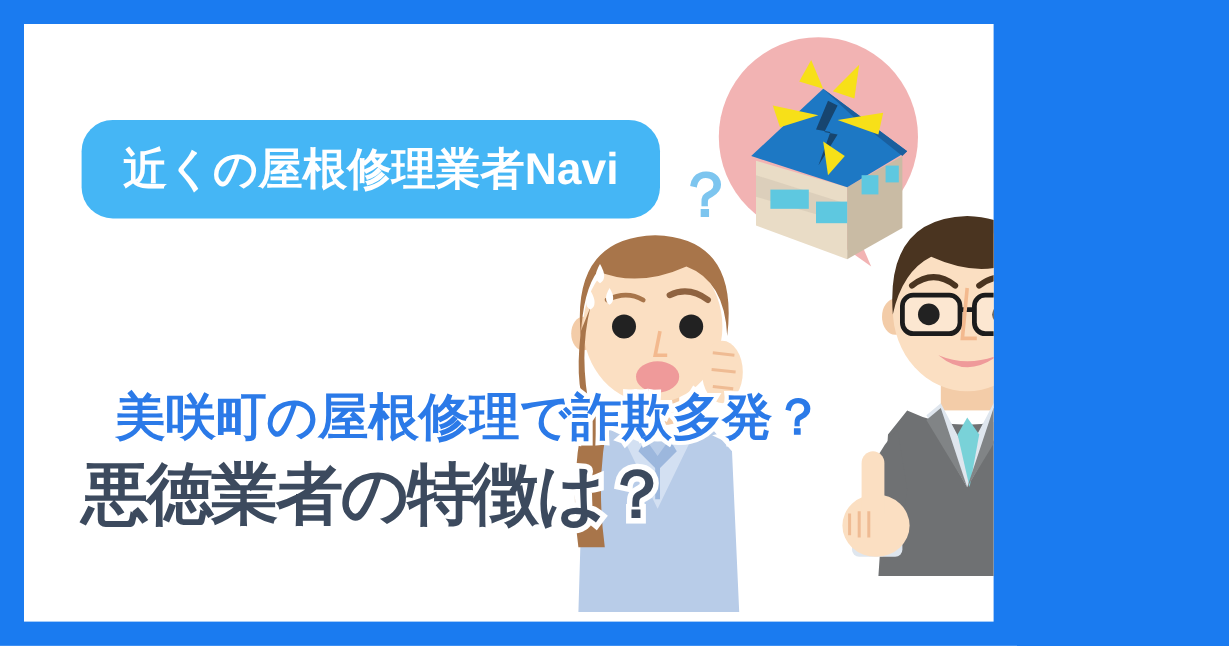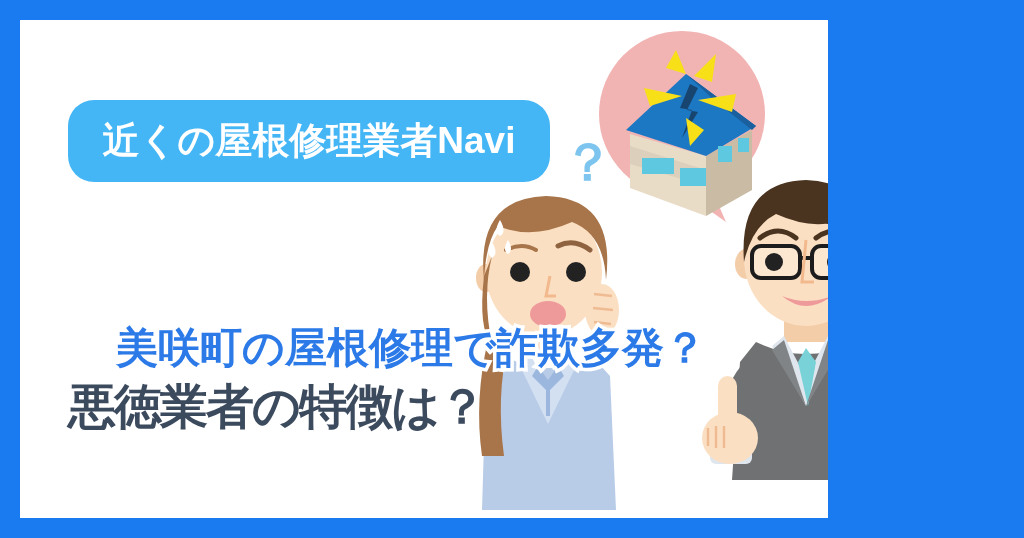--- a/index.html
+++ b/index.html
@@ -53,26 +53,25 @@
     position:absolute;
     left:76px;top:300px;
     font-size:42px;
     font-weight:bold;
     color:#2b7ae8;
     white-space:nowrap;
     z-index:40;
     -webkit-text-stroke:7px #ffffff;
     paint-order:stroke fill;
     text-shadow:0 0 3px #fff,0 0 3px #fff;
-    margin-left:20px;
   }
   .title{
     position:absolute;
     left:48px;top:355px;
-    font-size:48px;
+    font-size:56px;
     font-weight:bold;
     color:#3c4a5e;
     white-space:nowrap;
     letter-spacing:-2px;
     z-index:40;
     -webkit-text-stroke:9px #ffffff;
     paint-order:stroke fill;
     text-shadow:0 0 4px #fff,0 0 4px #fff;
   }
 

